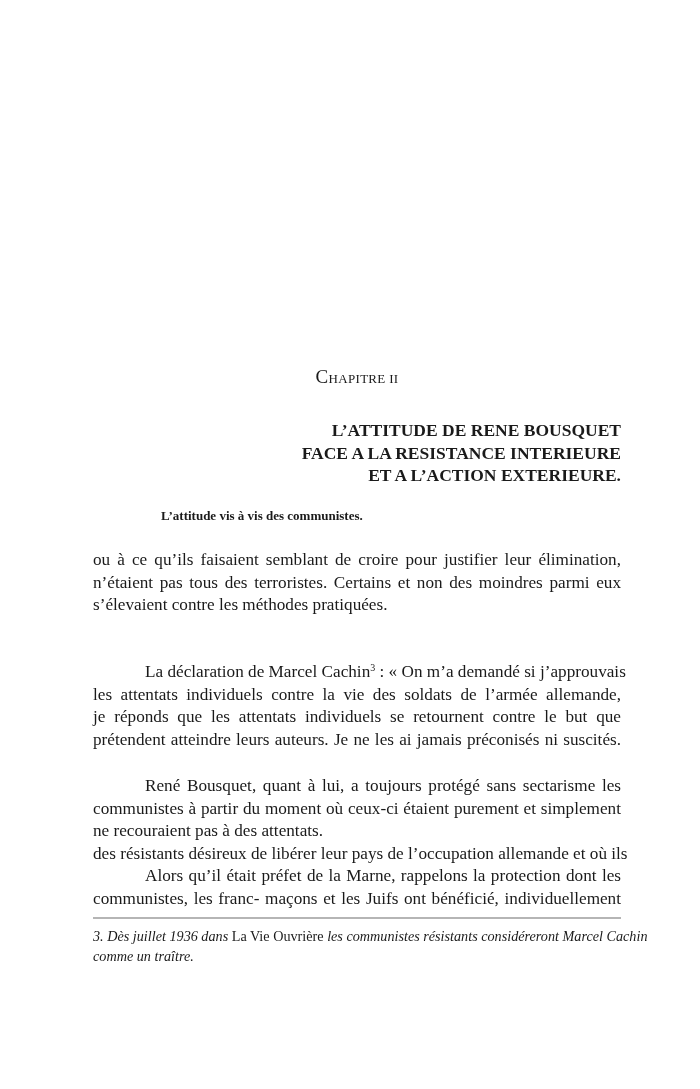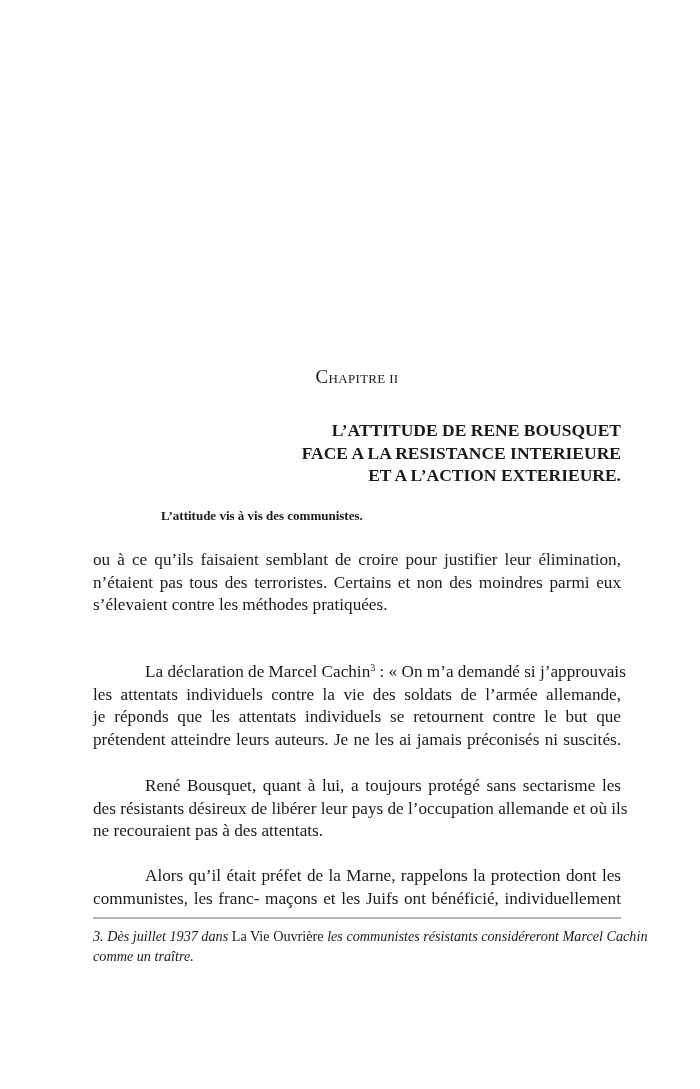--- a/index.html
+++ b/index.html
@@ -50,29 +50,30 @@
 
   <div class="body p2">
     <span class="line indent"><span>La déclaration de Marcel Cachin</span><sup>3</sup><span> : « On m’a demandé si j’approuvais</span></span>
     <span class="line">les attentats individuels contre la vie des soldats de l’armée allemande,</span>
     <span class="line">je réponds que les attentats individuels se retournent contre le but que</span>
     <span class="line">prétendent atteindre leurs auteurs. Je ne les ai jamais préconisés ni suscités.</span>
   </div>
 
   <div class="body p3">
     <span class="line indent">René Bousquet, quant à lui, a toujours protégé sans sectarisme les</span>
+    <span class="line">communistes à partir du moment où ceux-ci étaient purement et simplement</span>
+    <span class="line last">ne recouraient pas à des attentats.</span>
     <span class="line">des résistants désireux de libérer leur pays de l’occupation allemande et où ils</span>
-    <span class="line last">ne recouraient pas à des attentats.</span>
   </div>
 
   <div class="body p4">
     <span class="line indent">Alors qu’il était préfet de la Marne, rappelons la protection dont les</span>
     <span class="line">communistes, les franc- maçons et les Juifs ont bénéficié, individuellement</span>
   </div>
 
   <div class="rule"></div>
 
   <div class="footnote">
-    <span class="line"><span class="it">3.</span><span class="it"> Dès juillet 1937 dans </span><span>La Vie Ouvrière</span><span class="it"> les communistes résistants considéreront Marcel Cachin</span></span>
+    <span class="line"><span class="it">3.</span><span class="it"> Dès juillet 1936 dans </span><span>La Vie Ouvrière</span><span class="it"> les communistes résistants considéreront Marcel Cachin</span></span>
     <span class="line last it">comme un traître.</span>
   </div>
 
 </div>
 
 </body></html>

